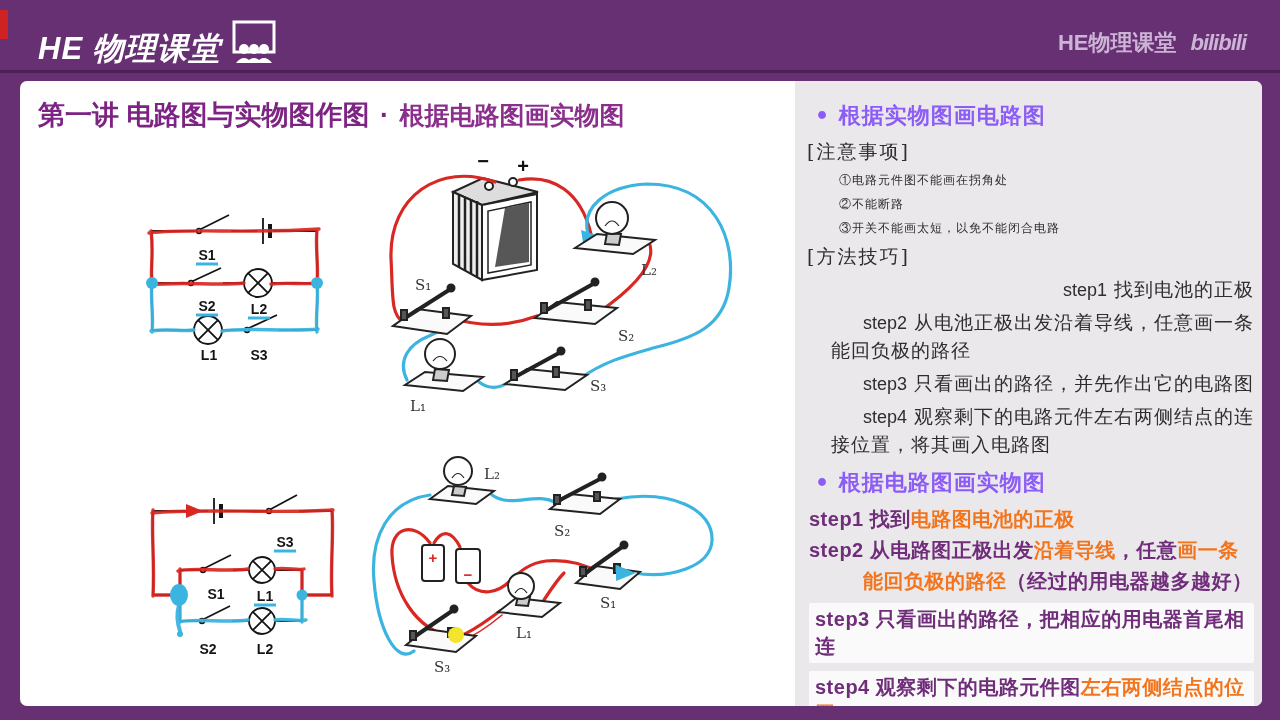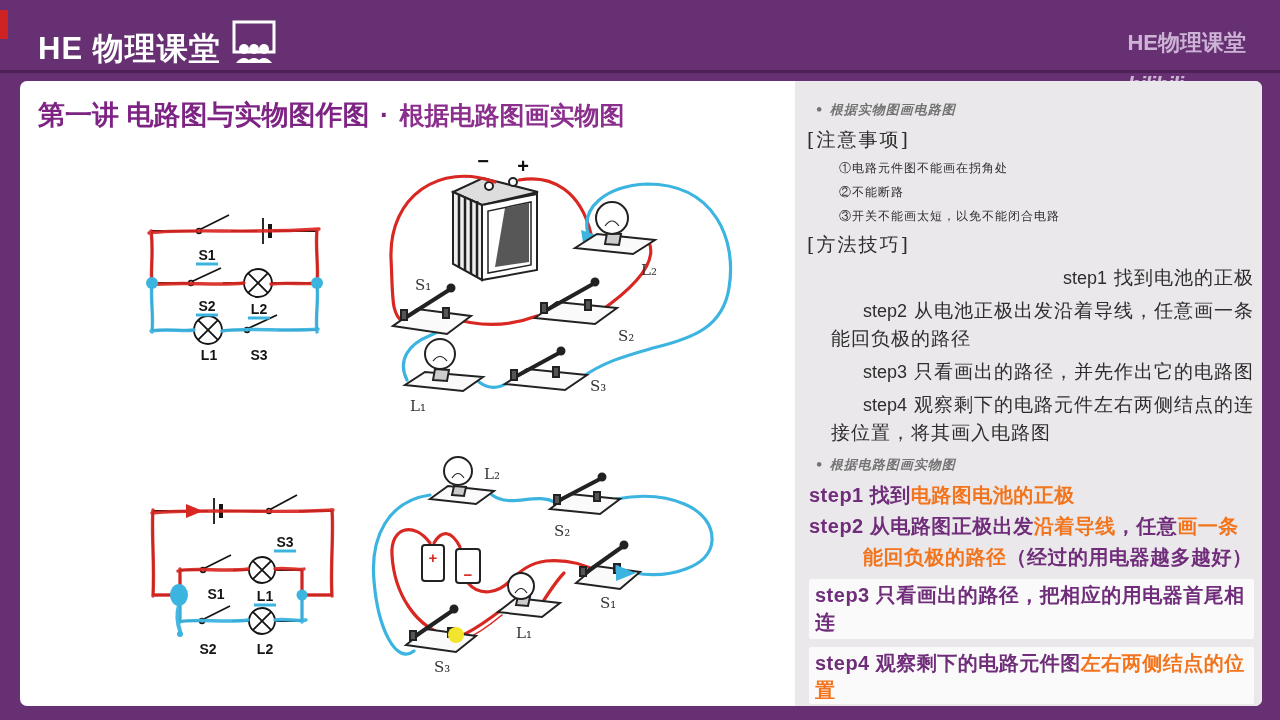--- a/index.html
+++ b/index.html
@@ -2,22 +2,22 @@
 <html><head>
 <meta charset="utf-8">
 <style>
   * { margin:0; padding:0; box-sizing:border-box; }
   html,body { width:1280px; height:720px; overflow:hidden; }
   body { background:#663072; font-family:"Liberation Sans", sans-serif; position:relative; }
 
   
   .red-strip { position:absolute; left:0; top:10px; width:8px; height:29px; background:#cf2222; }
   .brand-left { position:absolute; left:38px; top:16px; display:flex; align-items:center; gap:10px; }
-  .brand-left .txt { color:#fff; font-size:31px; font-weight:900; letter-spacing:1px;margin-top:12px; }
-  .brand-right { position:absolute; right:34px; top:28px; display:flex; align-items:baseline; gap:14px;flex-direction:column; }
+  .brand-left .txt { color:#fff; font-size:31px; font-weight:900; font-style:italic; letter-spacing:1px;margin-top:12px; }
+  .brand-right { position:absolute; right:34px; top:28px; display:flex; align-items:baseline; gap:14px; }
   .brand-right .txt { color:#cdb3d6; font-size:22px; font-weight:700; }
   .brand-right .bili { color:#cdb3d6; font-size:22px; font-weight:900; font-style:italic; letter-spacing:-1px; }
   .header-divider { position:absolute; left:0; top:70px; width:1280px; height:3px; background:#4d2157; }
 
   
   .card { position:absolute; left:20px; top:73px; width:1242px; height:625px; background:#ffffff;
           border-radius:7px; overflow:hidden;margin-top:8px; }
   .panel { position:absolute; left:775px; top:0; width:467px; height:100%; background:#ebe8eb; }
 
   .slide-title { position:absolute; left:18px; top:16px; white-space:nowrap; }
@@ -27,21 +27,21 @@
 
   svg text { user-select:none; }
   .schemlabel { font:700 14px "Liberation Sans", sans-serif; fill:#141414; }
   .reallabel  { font:15px "DejaVu Serif", serif; fill:#333; }
   .polelabel  { font:700 20px "Liberation Sans", sans-serif; fill:#111; }
   .cellpole   { font:700 15px "Liberation Sans", sans-serif; fill:#d92722; }
 
   
   .notes { position:absolute; left:0; top:0; width:100%; padding:14px 8px 0 10px;
            font-family:"DejaVu Serif", serif; color:#2e2e2e; }
-  .n-bullet { font-size:13px; font-weight:700; color:#737373; margin:6px 0 8px 10px; letter-spacing:1px;font-style:italic;}
+  .n-bullet { font-size:22px; font-weight:700; color:#8b5cf6; margin:6px 0 8px 10px; letter-spacing:1px;}
   .n-header { font-size:19px; margin:6px 0 6px 2px; letter-spacing:2px; }
   .n-item   { font-size:12px; margin:7px 0 7px 34px; letter-spacing:1px; }
   .n-step   { font-size:19px; margin:7px 0 0 38px; letter-spacing:1px;text-align:right; }
   .n-step .slabel { font-family:"Liberation Sans", sans-serif; font-size:18px; letter-spacing:0; }
   .n-step2  { font-size:19px; margin:2px 0 0 26px; letter-spacing:1px; }
 
   .h-step   { font-family:"Liberation Sans", sans-serif; font-weight:700; font-size:20px;
               color:#6f2d7a; margin:4px 0 0 4px; letter-spacing:0.5px; }
   .h-step .org { color:#f2751d; }
   .h-line2  { margin-left:58px; }

